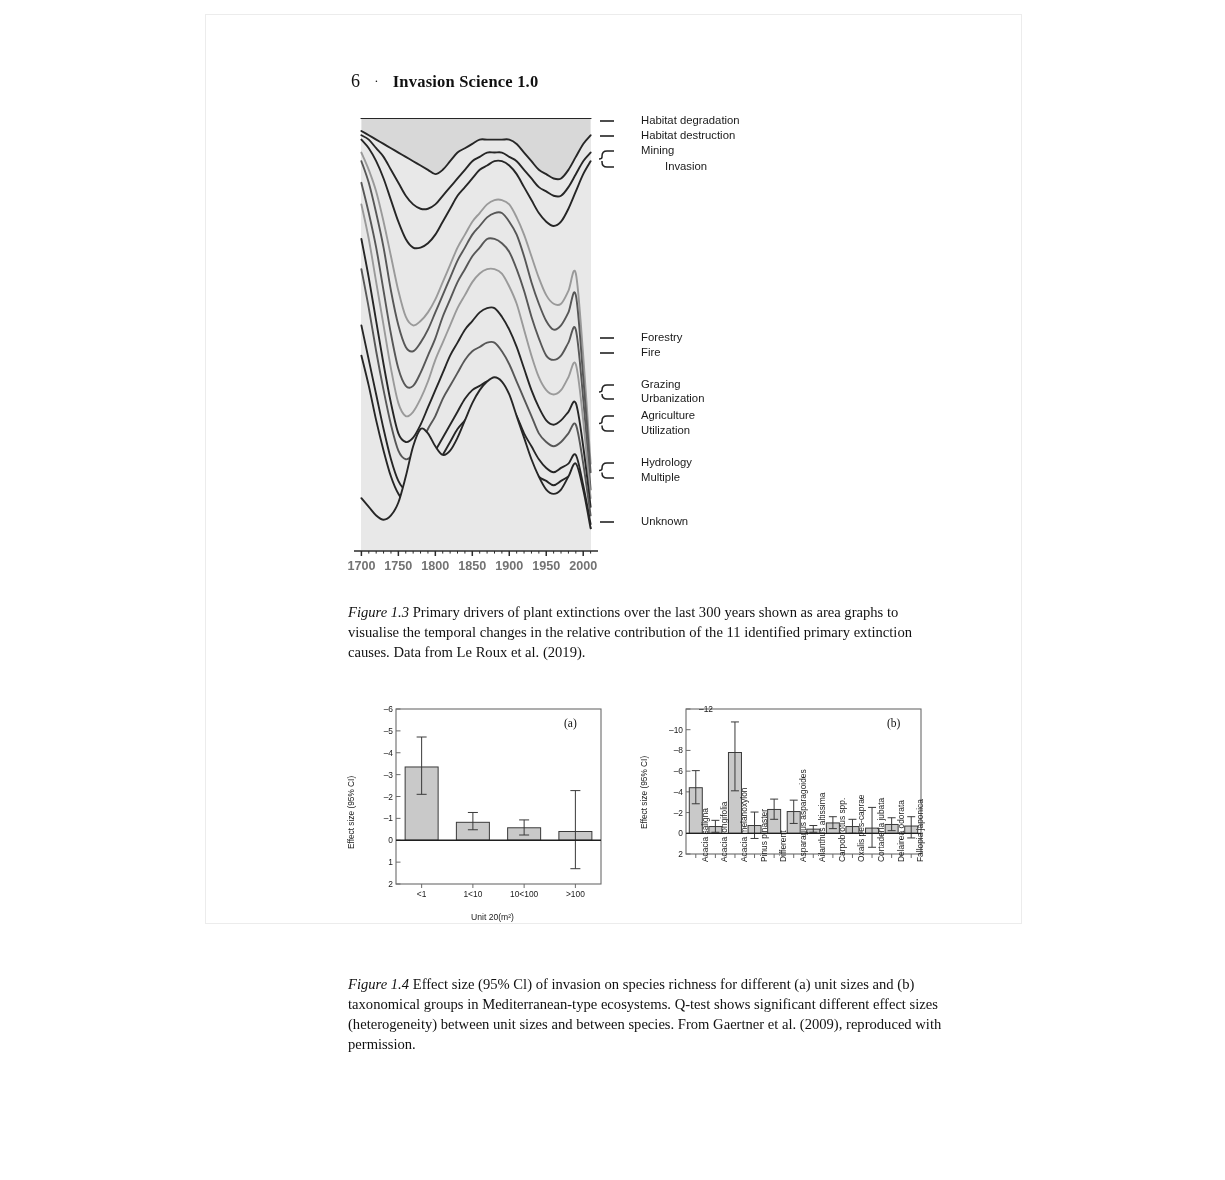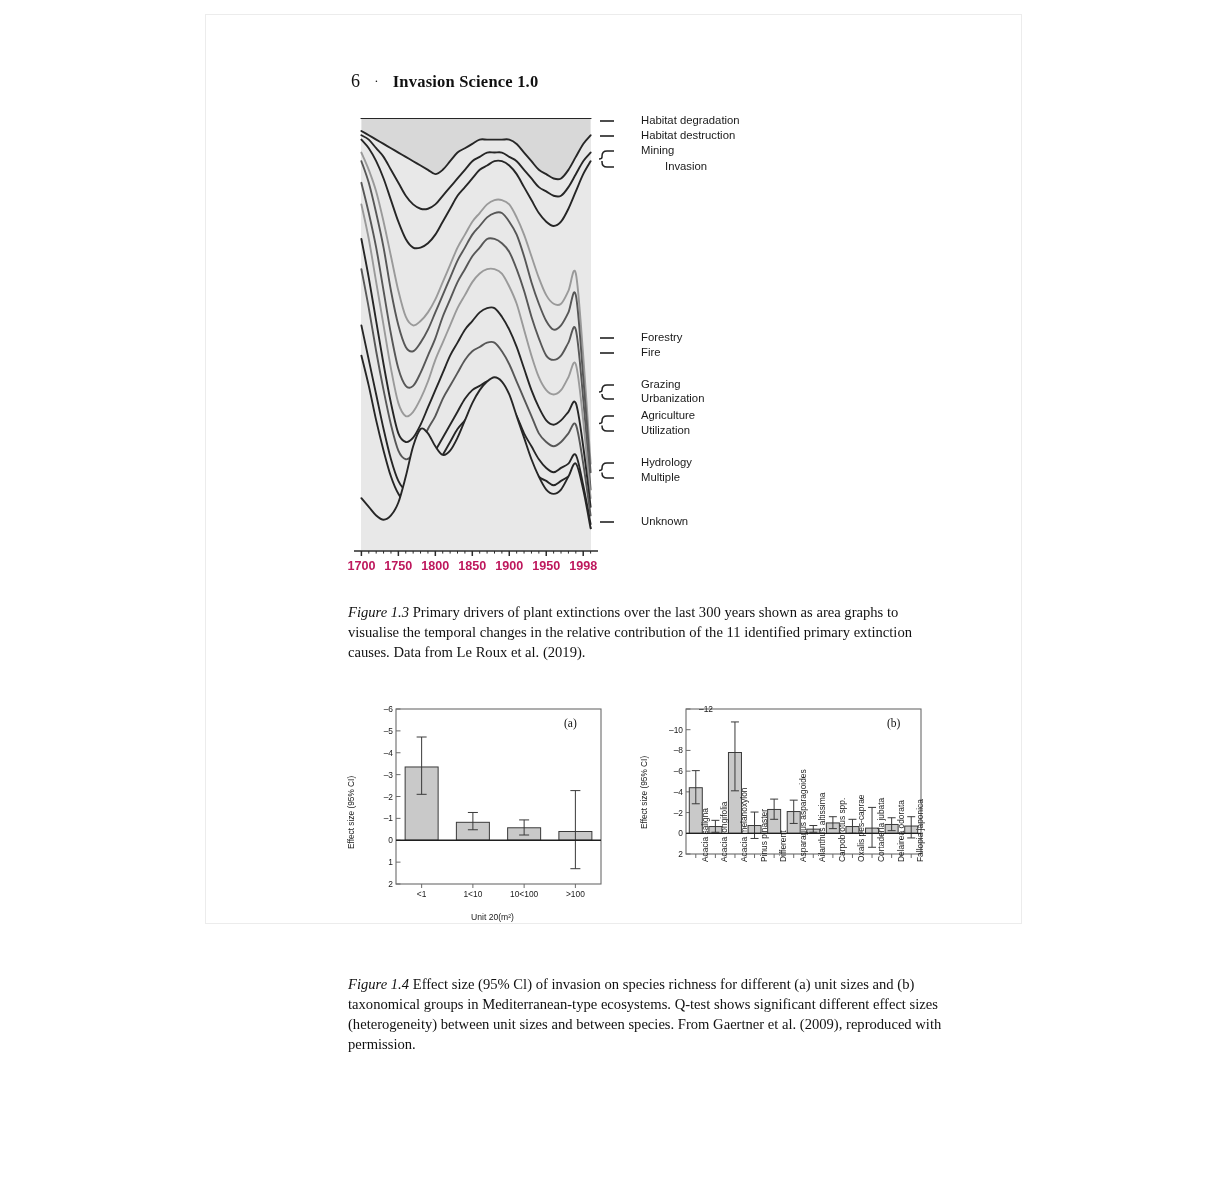--- a/index.html
+++ b/index.html
@@ -9,21 +9,21 @@
   .rh-num{font-weight:400;font-size:18px;}
   .rh-dot{display:inline-block;margin:0 14px;font-size:13px;vertical-align:2px;}
   .rh-title{font-weight:700;font-size:16.5px;}
 
   
   .fig13{position:absolute;left:130px;top:85px;width:600px;height:500px;}
   .area-svg{position:absolute;left:0;top:0;}
   .lead-labels{position:absolute;left:0;top:0;width:600px;height:500px;}
   .llab{position:absolute;font-family:"Liberation Sans",sans-serif;font-size:11.3px;color:#1a1a1a;white-space:nowrap;line-height:1;padding-left:24px;}
   .xticklabels{position:absolute;left:0;top:452px;width:600px;}
-  .xtl{position:absolute;font-family:"Liberation Sans",sans-serif;font-weight:700;font-size:12.6px;color:#be185d;transform:translateX(-50%);}
+  .xtl{position:absolute;font-family:"Liberation Sans",sans-serif;font-weight:700;font-size:12.6px;color:#737373;transform:translateX(-50%);}
 
   .cap{position:absolute;font-family:"Liberation Serif",serif;font-size:14.6px;color:#111;line-height:1.36;}
   .cap i{font-style:italic;}
   .cap-13{left:142px;top:588px;width:600px;}
   .cap-14{left:142px;top:960px;width:600px;}
 
   
   .fig14{position:absolute;left:130px;top:684px;width:620px;height:270px;}
   .panel{position:absolute;}
   .axis-title{position:absolute;font-family:"Liberation Sans",sans-serif;font-size:8.3px;color:#1a1a1a;}
@@ -142,21 +142,21 @@
         <div class="llab" style="left: 281px; top: 372px;">Multiple</div>
         <div class="llab" style="left: 281px; top: 416px;">Unknown</div>
       </div>
     <div class="xticklabels" id="xticklabels">
         <div class="xtl" style="left: 25.3939px; top: 7px;">1700</div>
         <div class="xtl" style="left: 62.3636px; top: 7px;">1750</div>
         <div class="xtl" style="left: 99.3333px; top: 7px;">1800</div>
         <div class="xtl" style="left: 136.303px; top: 7px;">1850</div>
         <div class="xtl" style="left: 173.273px; top: 7px;">1900</div>
         <div class="xtl" style="left: 210.242px; top: 7px;">1950</div>
-        <div class="xtl" style="left: 247.212px; top: 7px;">1998</div>
+        <div class="xtl" style="left: 247.212px; top: 7px;">2000</div>
       </div>
   </div>
 
   <div class="cap cap-13">
     <i>Figure 1.3</i>
     <span>Primary drivers of plant extinctions over the last 300 years shown as area graphs to visualise the temporal changes in the relative contribution of the 11 identified primary extinction causes. Data from Le Roux et al. (2019).</span>
   </div>
 
   <div class="fig14">
 

